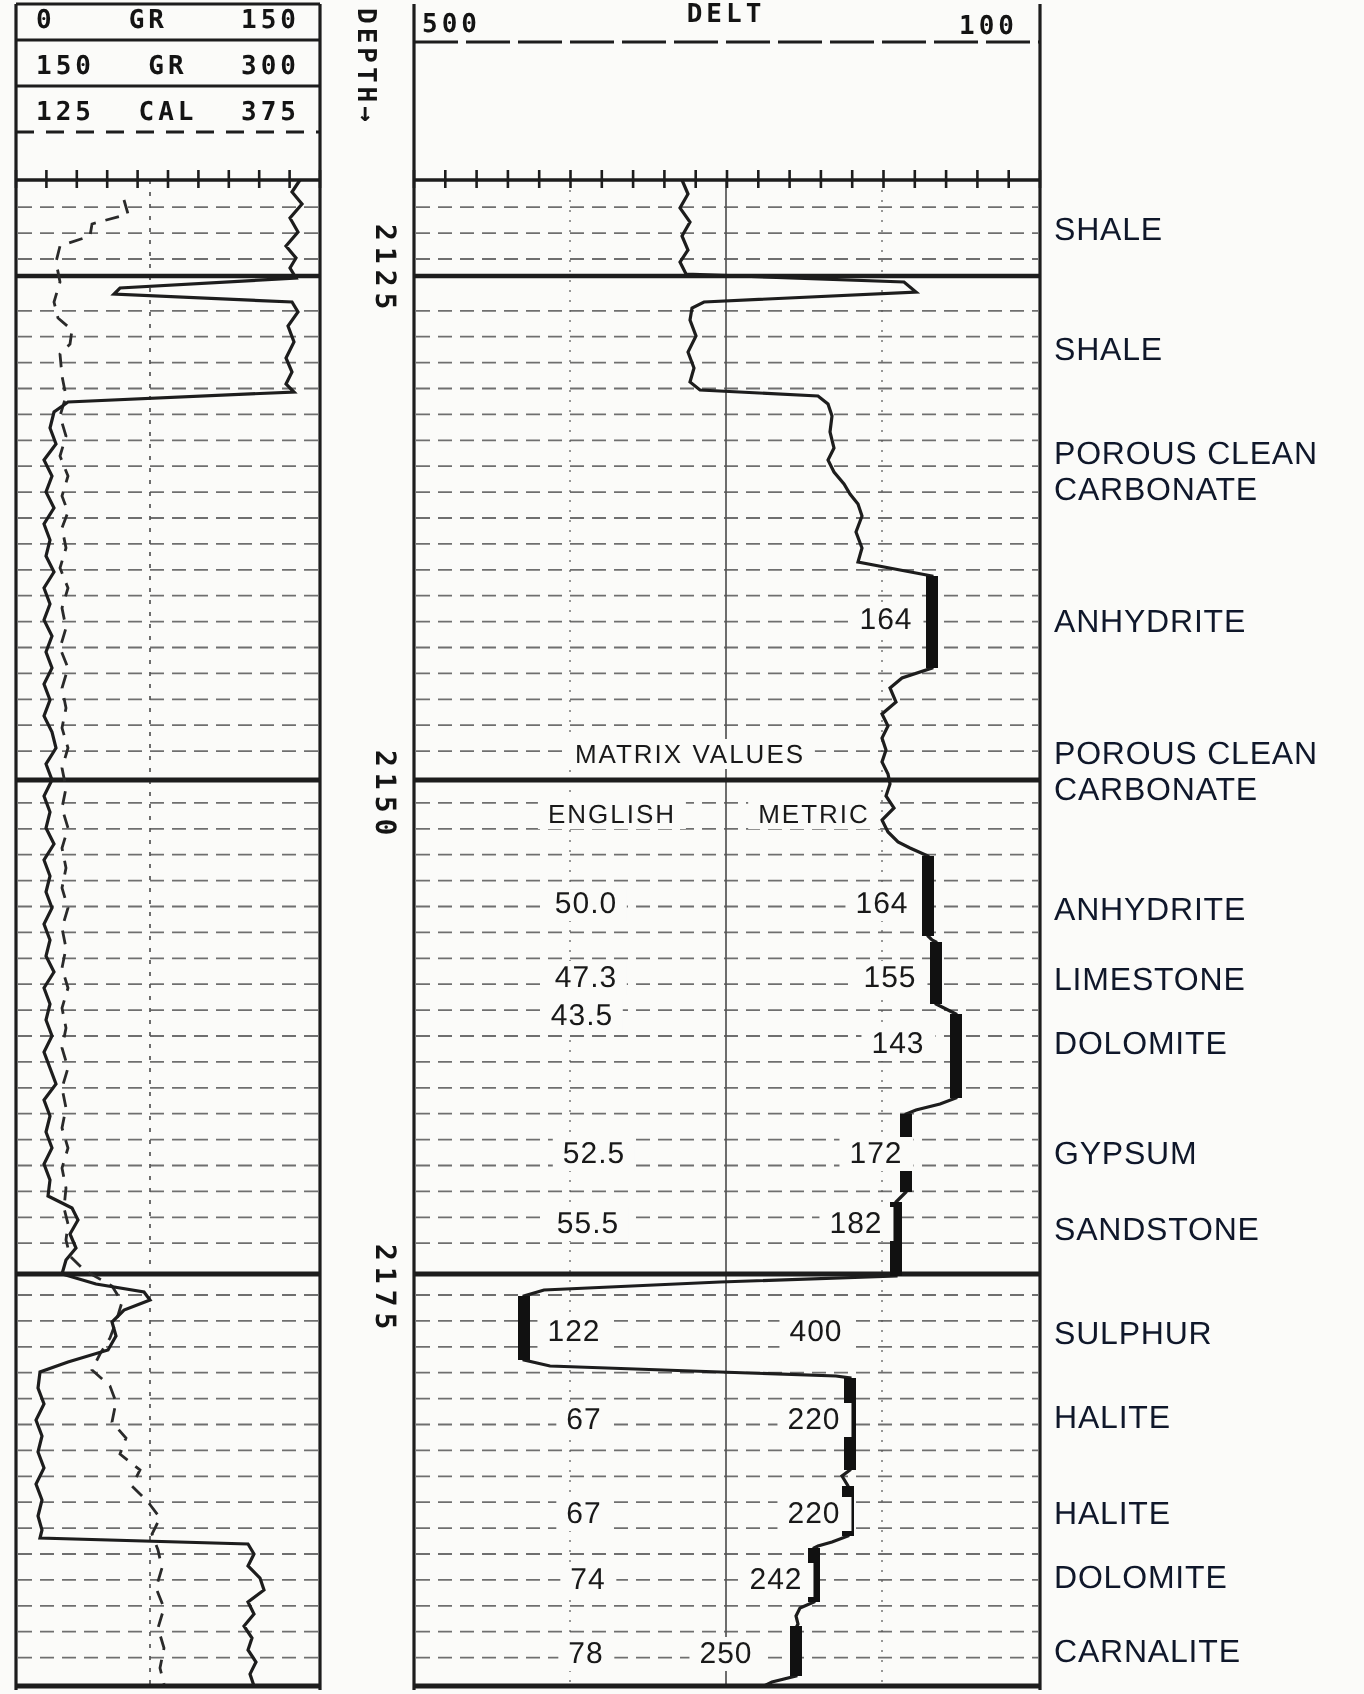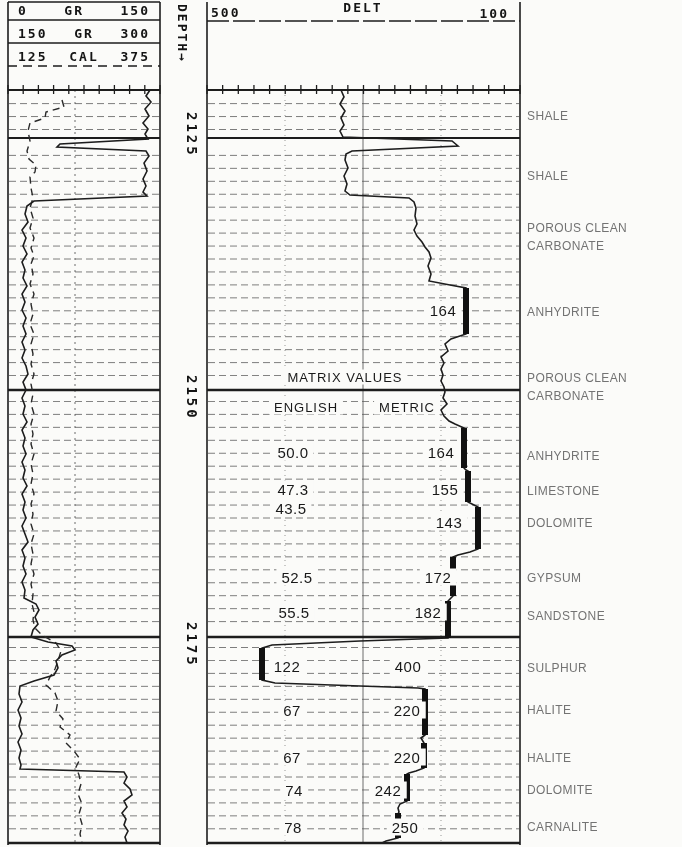--- a/index.html
+++ b/index.html
@@ -10,21 +10,21 @@
   .hrow{position:absolute;left:8px;width:152px;display:flex;justify-content:space-between;
         padding:0 10px;box-sizing:border-box;}
   .abs{position:absolute;white-space:nowrap;}
   .ctrx{transform:translateX(-50%);}
   .endx{transform:translateX(-100%);}
   .rot{position:absolute;transform:rotate(90deg);transform-origin:0 0;white-space:nowrap;}
   .dnum{font-family:"DejaVu Sans Mono",monospace;font-weight:bold;font-size:14px;letter-spacing:3px;color:#141414;}
   .val{position:absolute;transform:translate(-50%,-50%);background:#fbfbf9;padding:0 5px;
        font-size:15px;letter-spacing:.5px;color:#191919;white-space:nowrap;}
   .tbl{font-size:13px;letter-spacing:1px;}
-  .litho{position:absolute;font-size:12px;letter-spacing:.4px;line-height:18px;color:#737373;
+  .litho{position:absolute;font-size:16px;letter-spacing:.4px;line-height:18px;color:#0f172a;
          white-space:pre-line;}
 </style>
 </head>
 <body>
 
 <div class="page" id="page">
 
   <svg class="plot" id="plot" width="682" height="847">
       <line x1="9" y1="103.6" x2="159" y2="103.6" stroke="#4d4d4d" stroke-width="0.9" stroke-dasharray="7 4" opacity="0.8"></line>
       <line x1="208" y1="103.6" x2="519" y2="103.6" stroke="#4d4d4d" stroke-width="0.9" stroke-dasharray="7 4" opacity="0.8"></line>
@@ -265,14 +265,14 @@
     <div class="val" style="left: 428px; top: 612px;">182</div>
     <div class="val" style="left: 287px; top: 666px;">122</div>
     <div class="val" style="left: 408px; top: 666px;">400</div>
     <div class="val" style="left: 292px; top: 710px;">67</div>
     <div class="val" style="left: 407px; top: 710px;">220</div>
     <div class="val" style="left: 292px; top: 757px;">67</div>
     <div class="val" style="left: 407px; top: 757px;">220</div>
     <div class="val" style="left: 294px; top: 790px;">74</div>
     <div class="val" style="left: 388px; top: 790px;">242</div>
     <div class="val" style="left: 293px; top: 827px;">78</div>
-    <div class="val" style="left: 363px; top: 827px; margin-left: 42px;">250</div>
+    <div class="val" style="left: 363px; top: 827px;">250</div>
   </div>
 
 </body></html>

